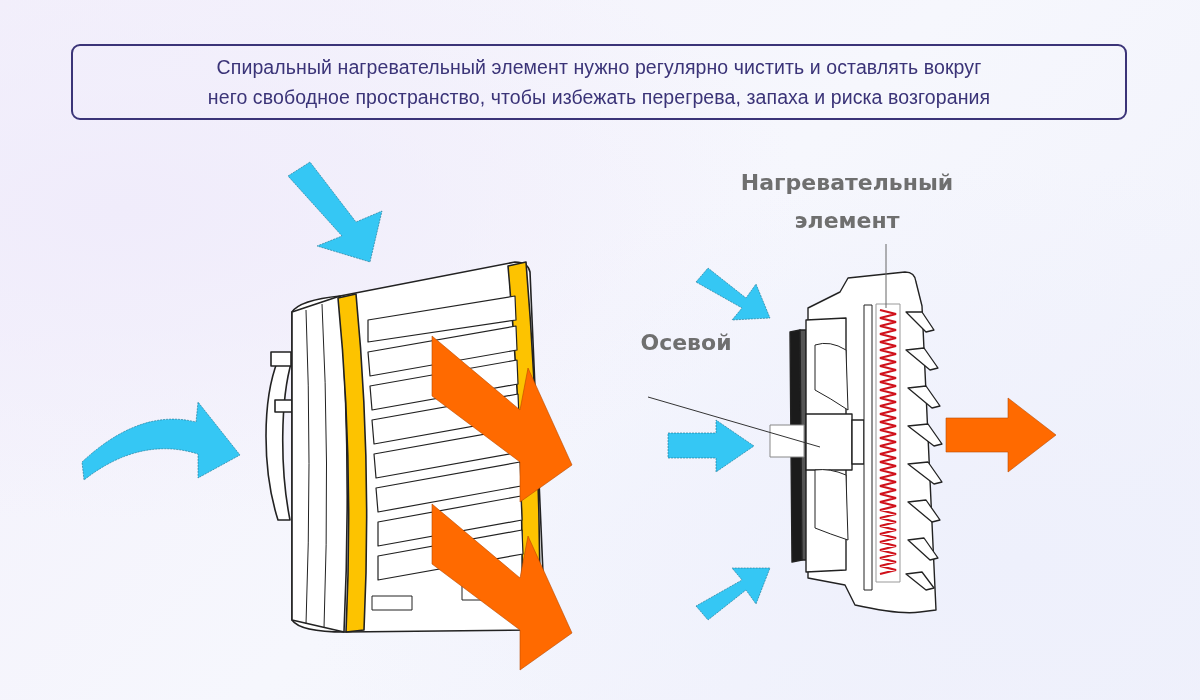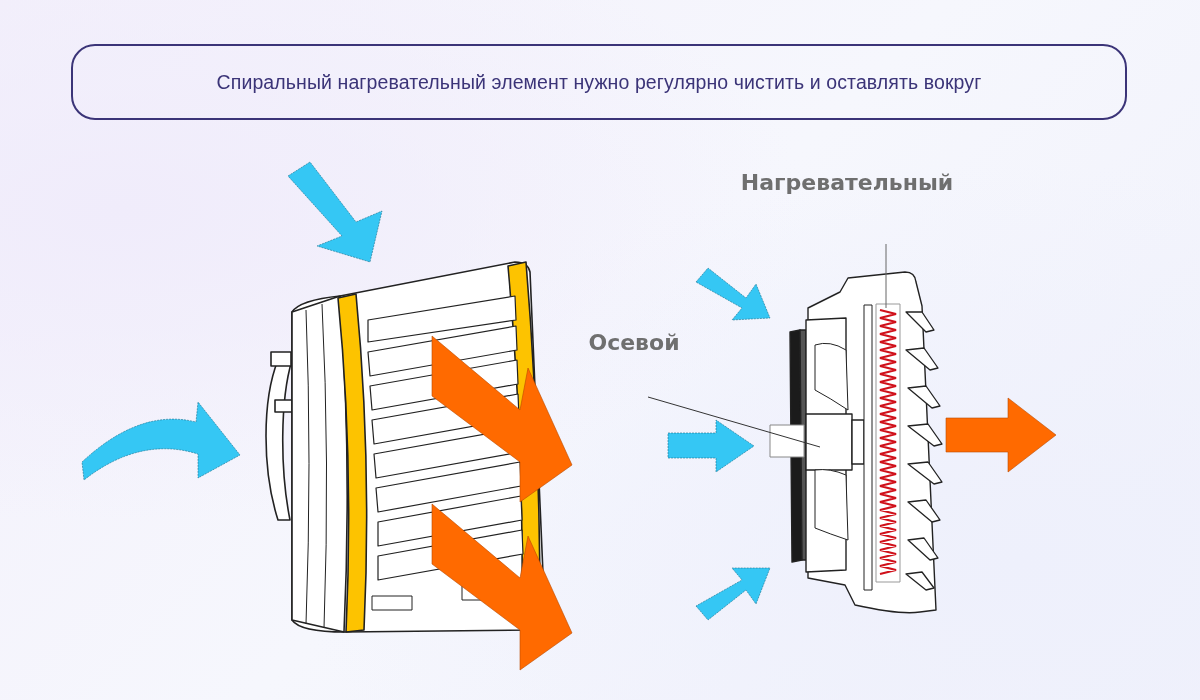--- a/index.html
+++ b/index.html
@@ -5,42 +5,44 @@
   html, body { margin: 0; padding: 0; }
   body {
     width: 1200px; height: 700px; overflow: hidden; position: relative;
     background: radial-gradient(ellipse at 10% 30%, #f0ecfb 0%, rgba(240,236,251,0) 45%),
                 radial-gradient(ellipse at 85% 80%, #eef0fc 0%, rgba(238,240,252,0) 50%),
                 linear-gradient(135deg, #f3f0fb 0%, #f6f7fd 50%, #f0f1fb 100%);
     font-family: "DejaVu Sans", sans-serif;
   }
   .caption-box {
     position: absolute; left: 71px; top: 44px; width: 1056px; height: 76px;
-    border: 2px solid #3b3478; border-radius: 24px; box-sizing: border-box;
+    border: 2px solid #3b3478; border-radius: 9px; box-sizing: border-box;
     display: flex; flex-direction: column; align-items: center; justify-content: center;
     color: #3b3478; font-family: "Liberation Sans", sans-serif; font-size: 19.5px; line-height: 30px;
     letter-spacing: 0.1px;
   }
   .label {
     position: absolute; font-family: "DejaVu Sans", sans-serif; font-weight: bold;
     color: #6f6f6f; font-size: 22px; text-align: center; line-height: 38px;
   }
   .lbl-heater { left: 719px; top: 164px; width: 256px; }
-  .lbl-fan { left: 552px; top: 324px; width: 164px; }
+  .lbl-fan { left: 604px; top: 324px; width: 164px; }
   svg.stage { position: absolute; left: 0; top: 0; }
 </style>
 </head>
 <body>
 
 <div class="caption-box">
   <div>Спиральный нагревательный элемент нужно регулярно чистить и оставлять вокруг</div>
+  <div>него свободное пространство, чтобы избежать перегрева, запаха и риска возгорания</div>
 </div>
 
 <div class="label lbl-heater">
   <div>Нагревательный</div>
+  <div>элемент</div>
 </div>
 
 <div class="label lbl-fan">
   <div>Осевой</div>
 </div>
 
 <svg class="stage" width="1200" height="700" viewBox="0 0 1200 700">
 
   <g stroke="#222" stroke-width="1.6" fill="#fff" stroke-linejoin="round">
 

